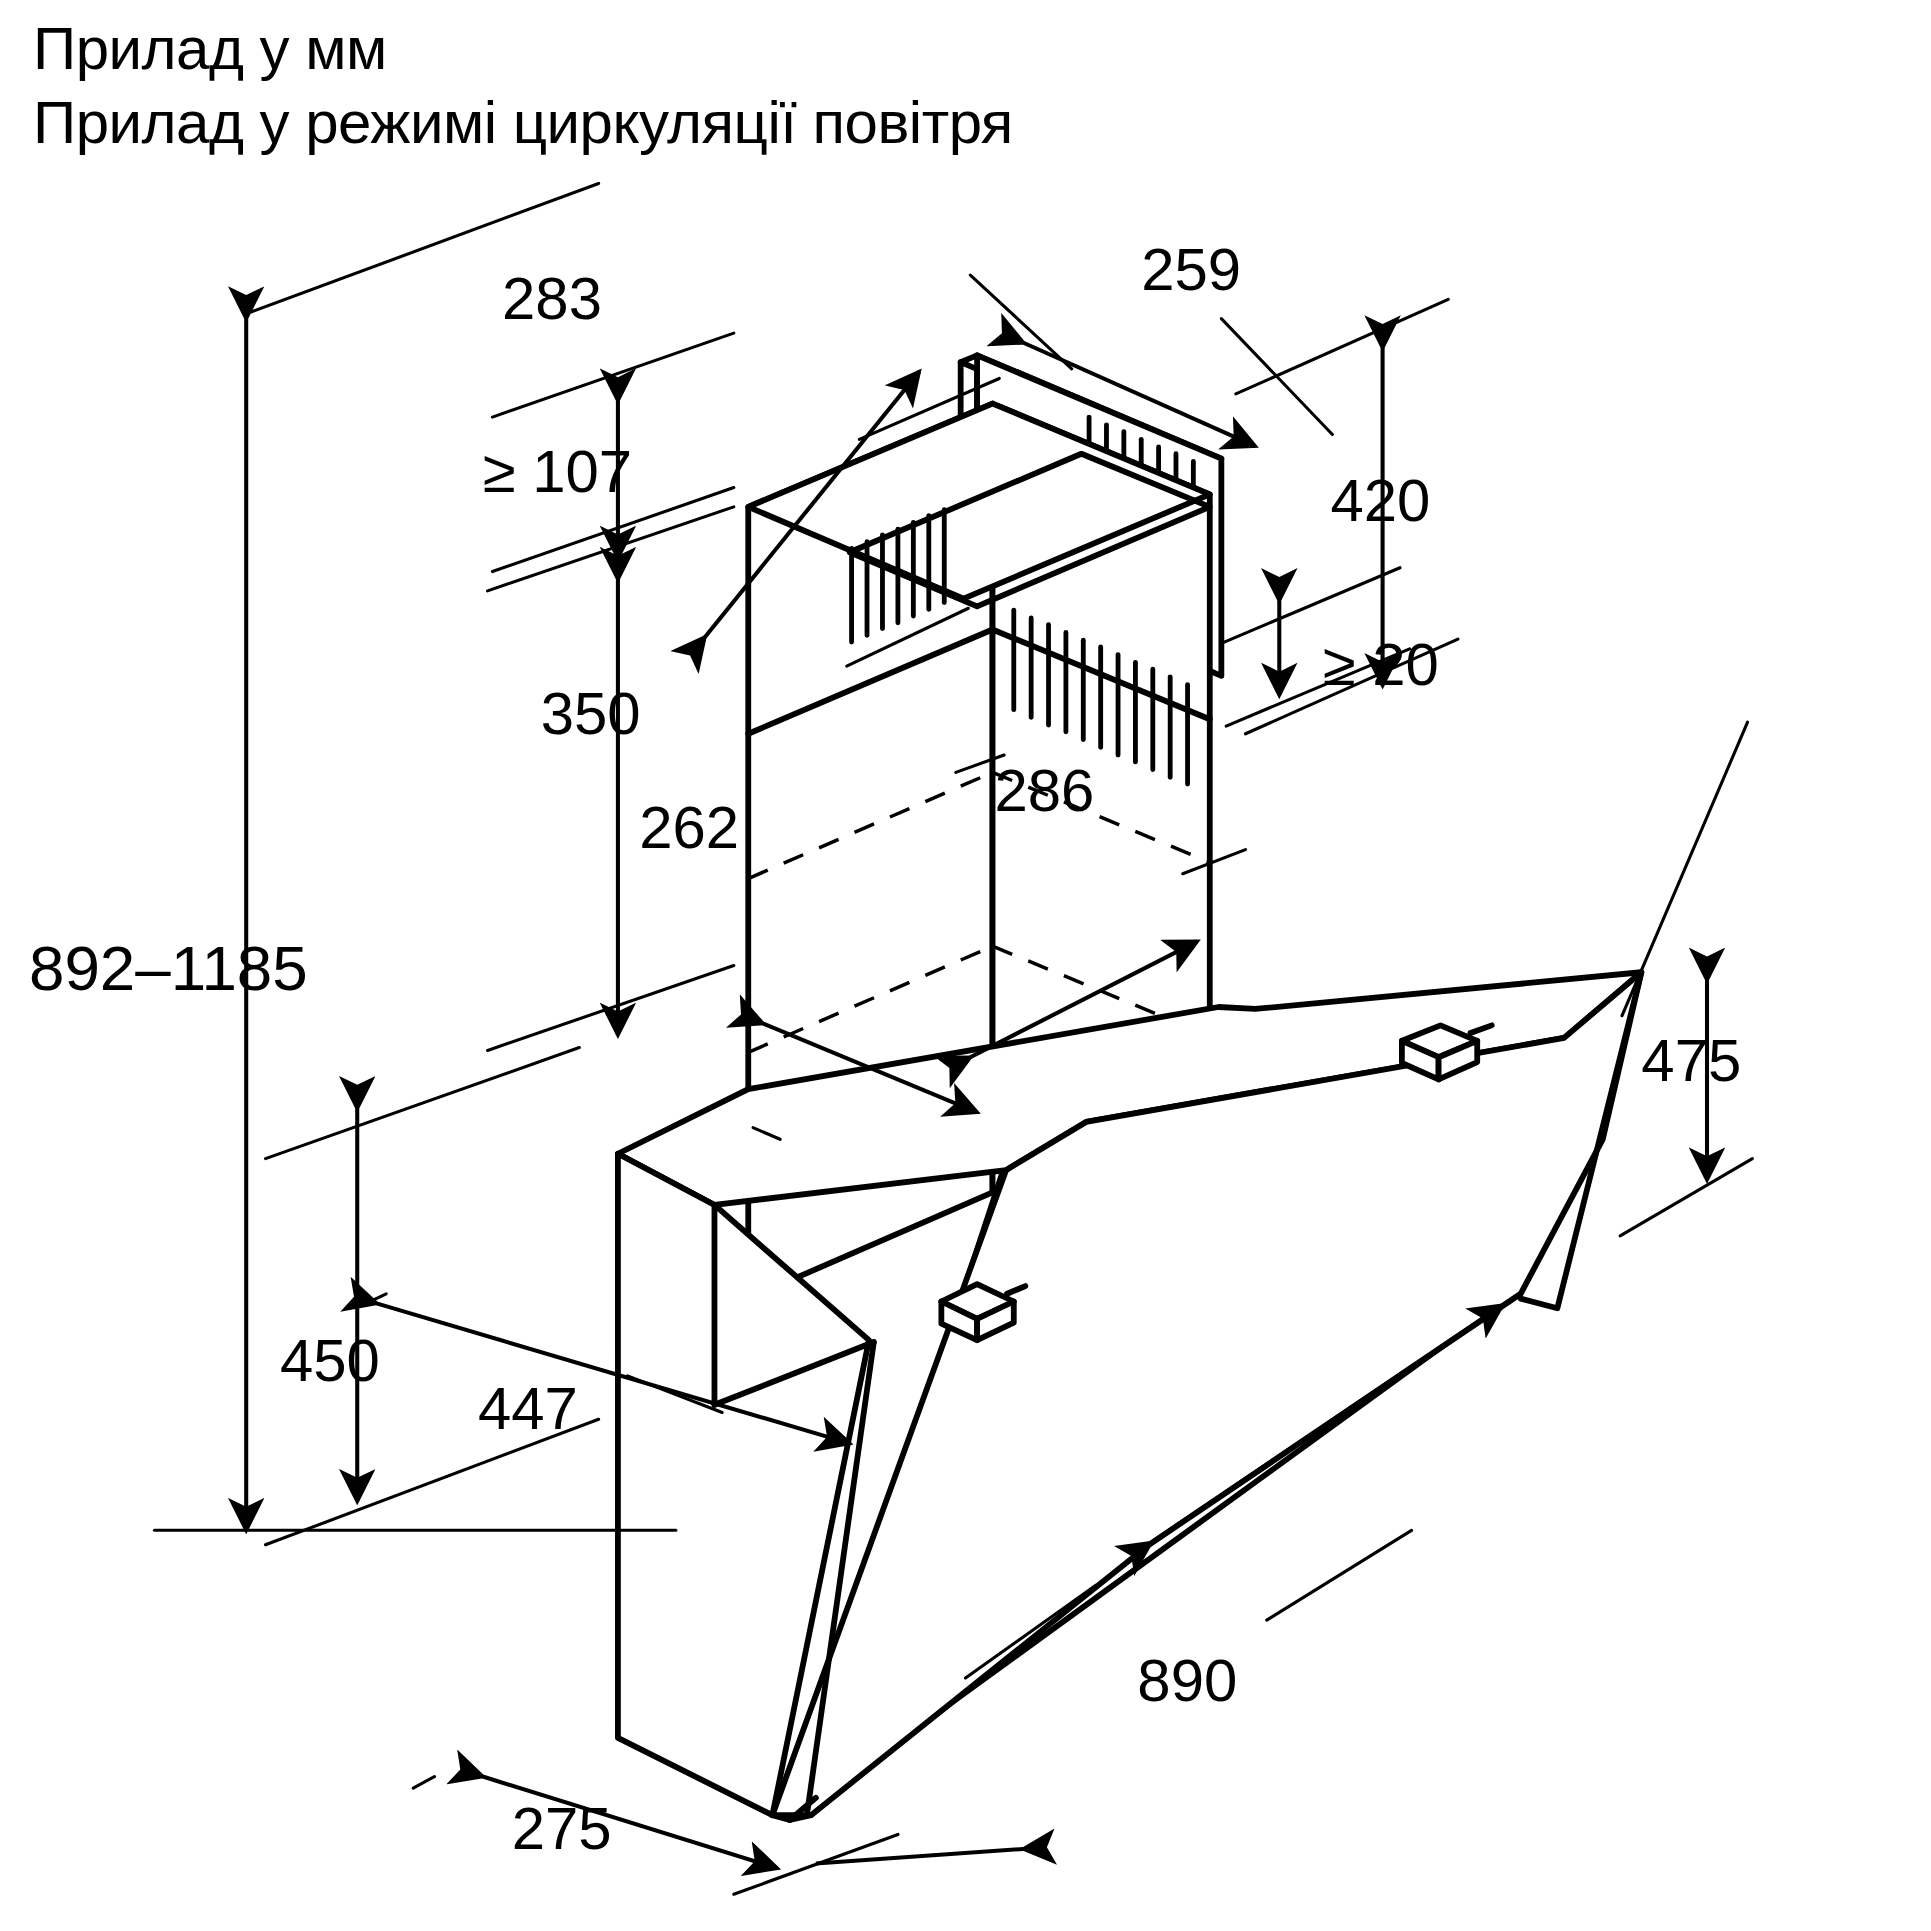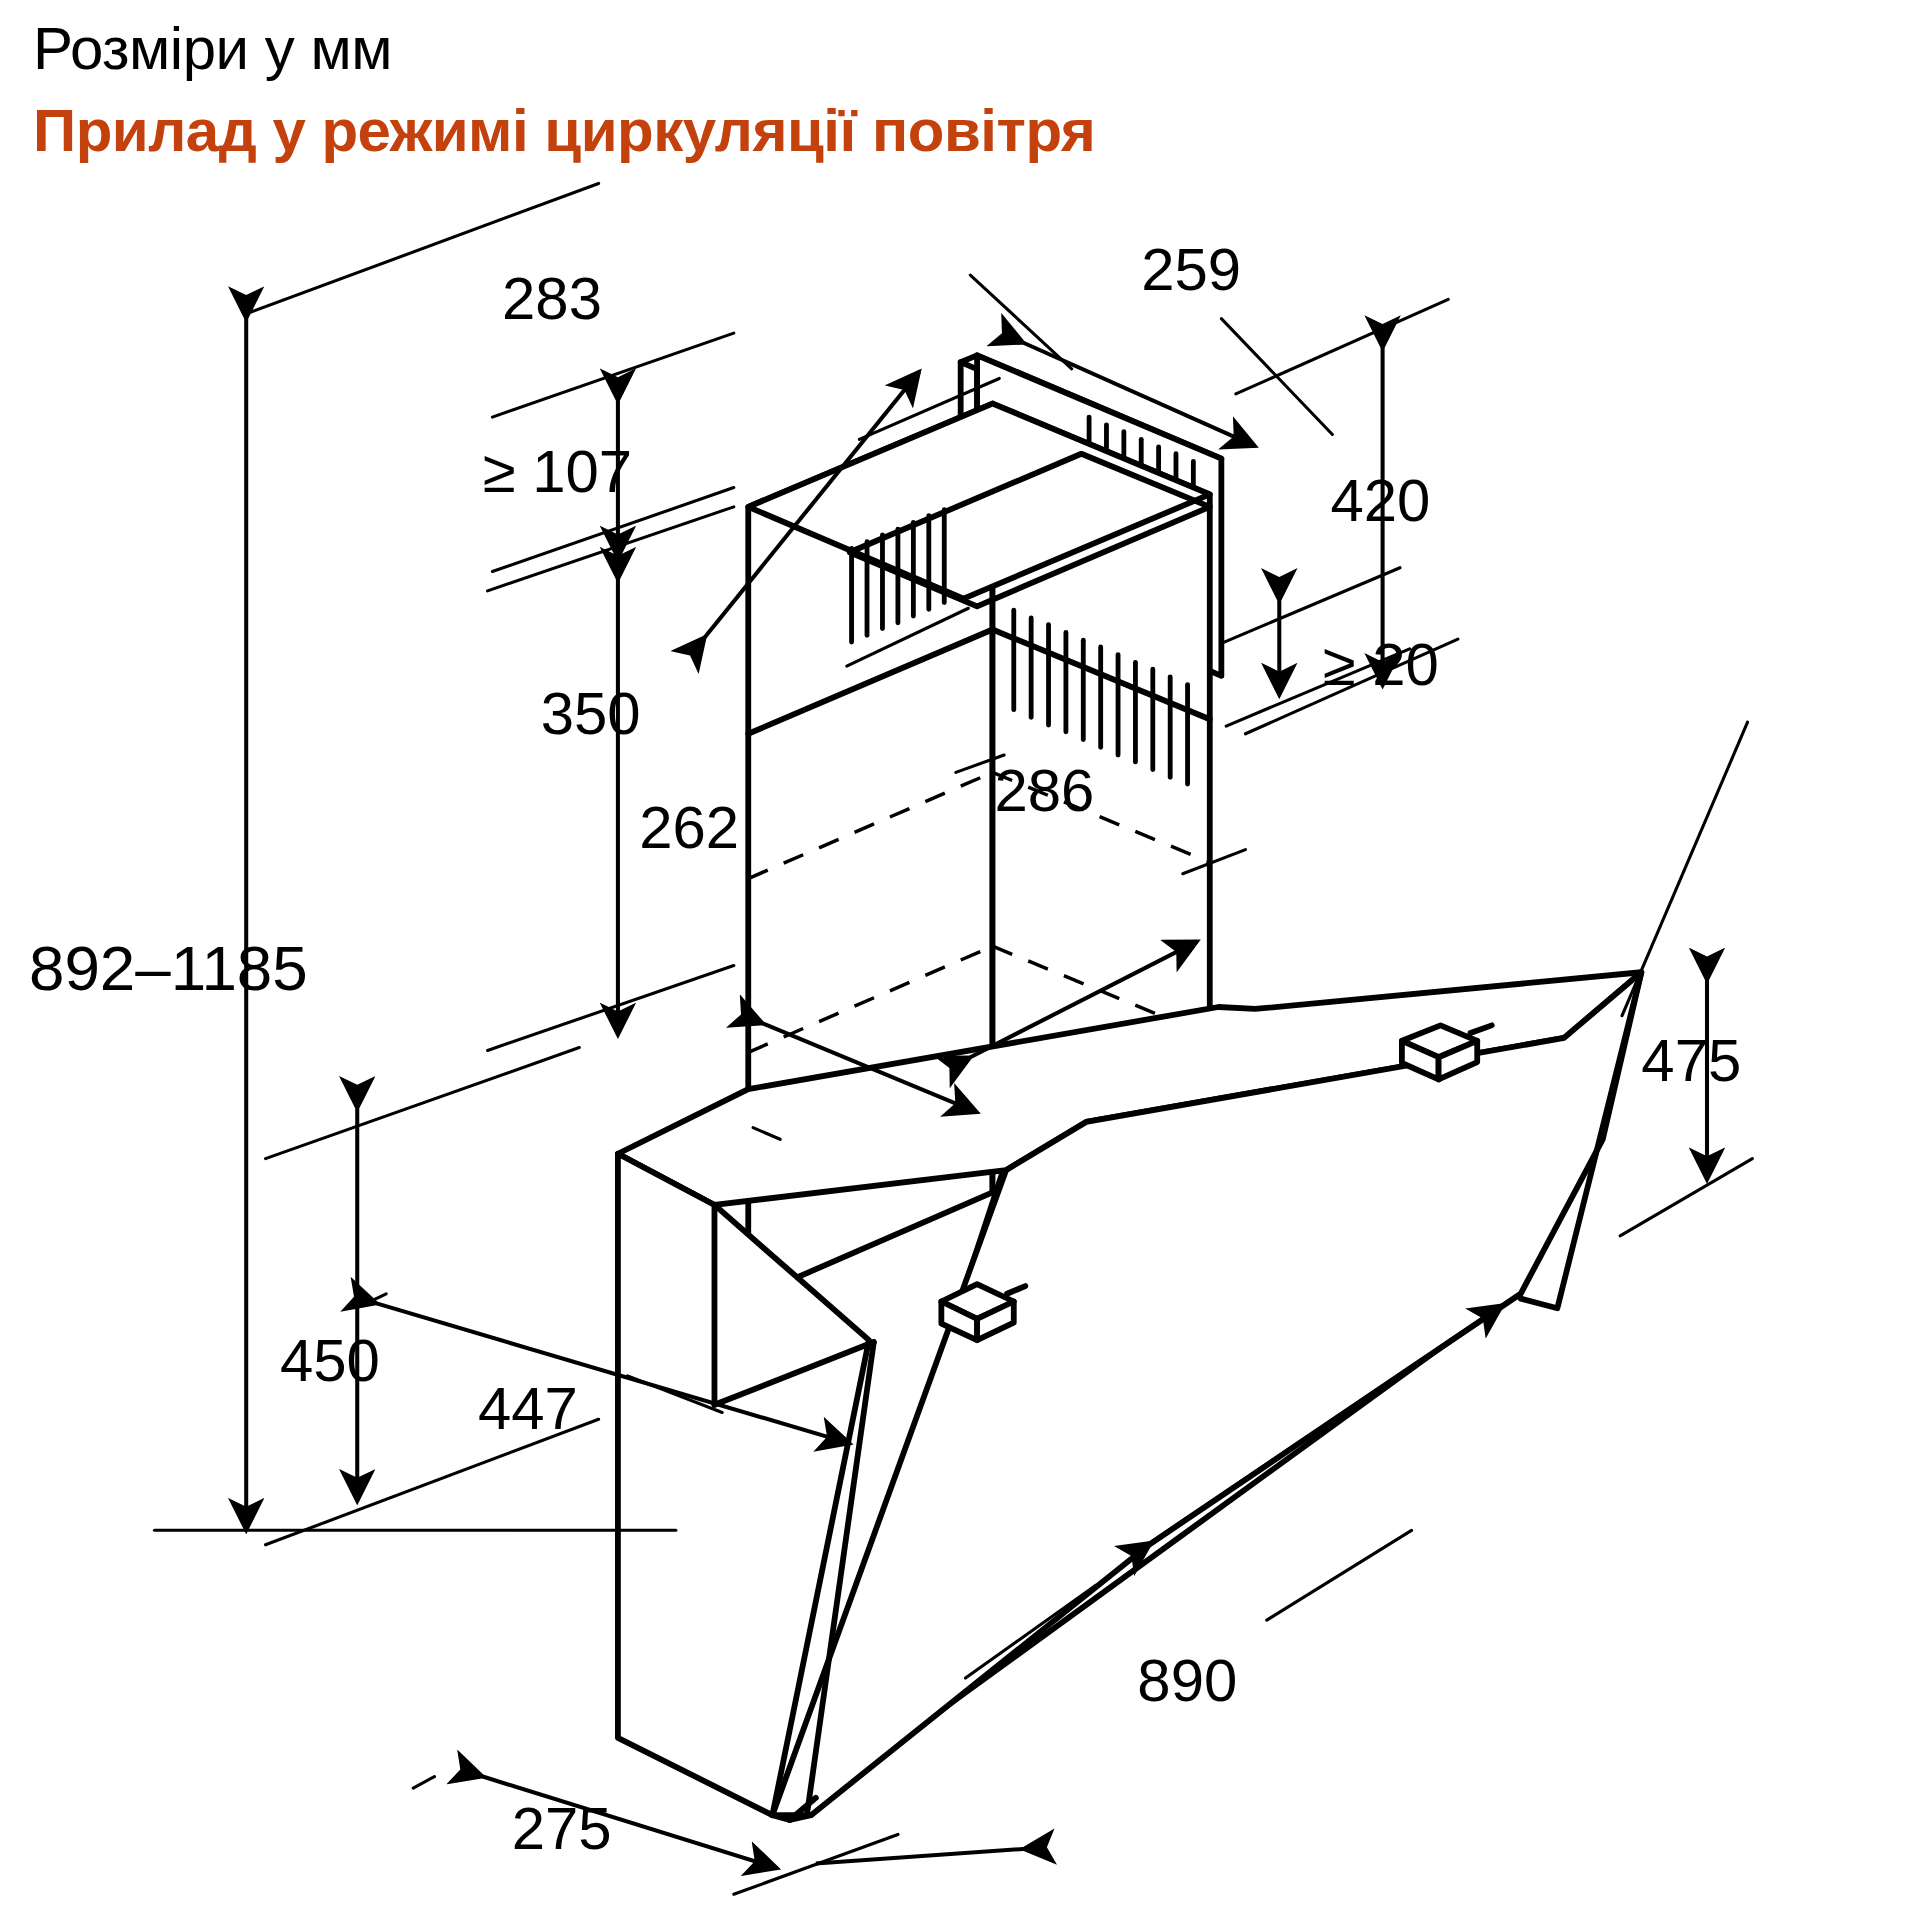--- a/index.html
+++ b/index.html
@@ -2,42 +2,42 @@
 <html><head>
 <meta charset="utf-8">
 <style>
   html,body{margin:0;padding:0;background:#ffffff;}
   body{width:1931px;height:1931px;overflow:hidden;
        font-family:"Liberation Sans", sans-serif;color:#000;}
   #root{position:relative;width:1931px;height:1931px;background:#fff;}
 
   .title-block{position:absolute;left:33px;top:17.4px;}
   .title-line1{font-size:60px;font-weight:400;line-height:1.08;letter-spacing:-0.5px;color:#000;white-space:nowrap;}
-  .title-line2{font-size:60px;font-weight:700;line-height:1.08;letter-spacing:-0.5px;color:#c2410c;white-space:nowrap;margin-top:17px;}
+  .title-line2{font-size:60px;font-weight:400;line-height:1.08;letter-spacing:-0.5px;color:#000000;white-space:nowrap;margin-top:9px;}
 
   svg{position:absolute;left:0;top:0;width:1931px;height:1931px;}
 
   .dimtext{font-family:"Liberation Sans", sans-serif;font-size:62px;fill:#000;}
   .dimtext-lg{font-family:"Liberation Sans", sans-serif;font-size:66px;fill:#000;}
 
   .ln{fill:none;stroke:#000;stroke-width:6;stroke-linecap:round;stroke-linejoin:round;}
   .ln-thin{fill:none;stroke:#000;stroke-width:3.2;stroke-linecap:round;}
   .ln-dim{fill:none;stroke:#000;stroke-width:4.2;stroke-linecap:butt;}
   .ln-dash{fill:none;stroke:#000;stroke-width:3.6;stroke-dasharray:22 18;stroke-linecap:butt;}
   .ln-slat{fill:none;stroke:#000;stroke-width:5;stroke-linecap:round;}
   .fillw{fill:#ffffff;stroke:#000;stroke-width:6;stroke-linejoin:round;}
   .arrowhead{fill:#000;}
 </style>
 </head>
 <body>
 
 <div id="root">
 
   <div class="title-block">
-    <div class="title-line1">Розміри у мм</div>
+    <div class="title-line1">Прилад у мм</div>
     <div class="title-line2">Прилад у режимі циркуляції повітря</div>
   </div>
 
   <svg viewBox="0 0 2000 2000" xmlns="http://www.w3.org/2000/svg">
 
     <defs>
       <marker id="ah" markerWidth="9" markerHeight="9" refX="8" refY="4.5" orient="auto" markerUnits="strokeWidth">
         <path d="M0,0 L9,4.5 L0,9 L2.2,4.5 z" class="arrowhead"></path>
       </marker>
       <marker id="ahs" markerWidth="9" markerHeight="9" refX="8" refY="4.5" orient="auto" markerUnits="strokeWidth">

